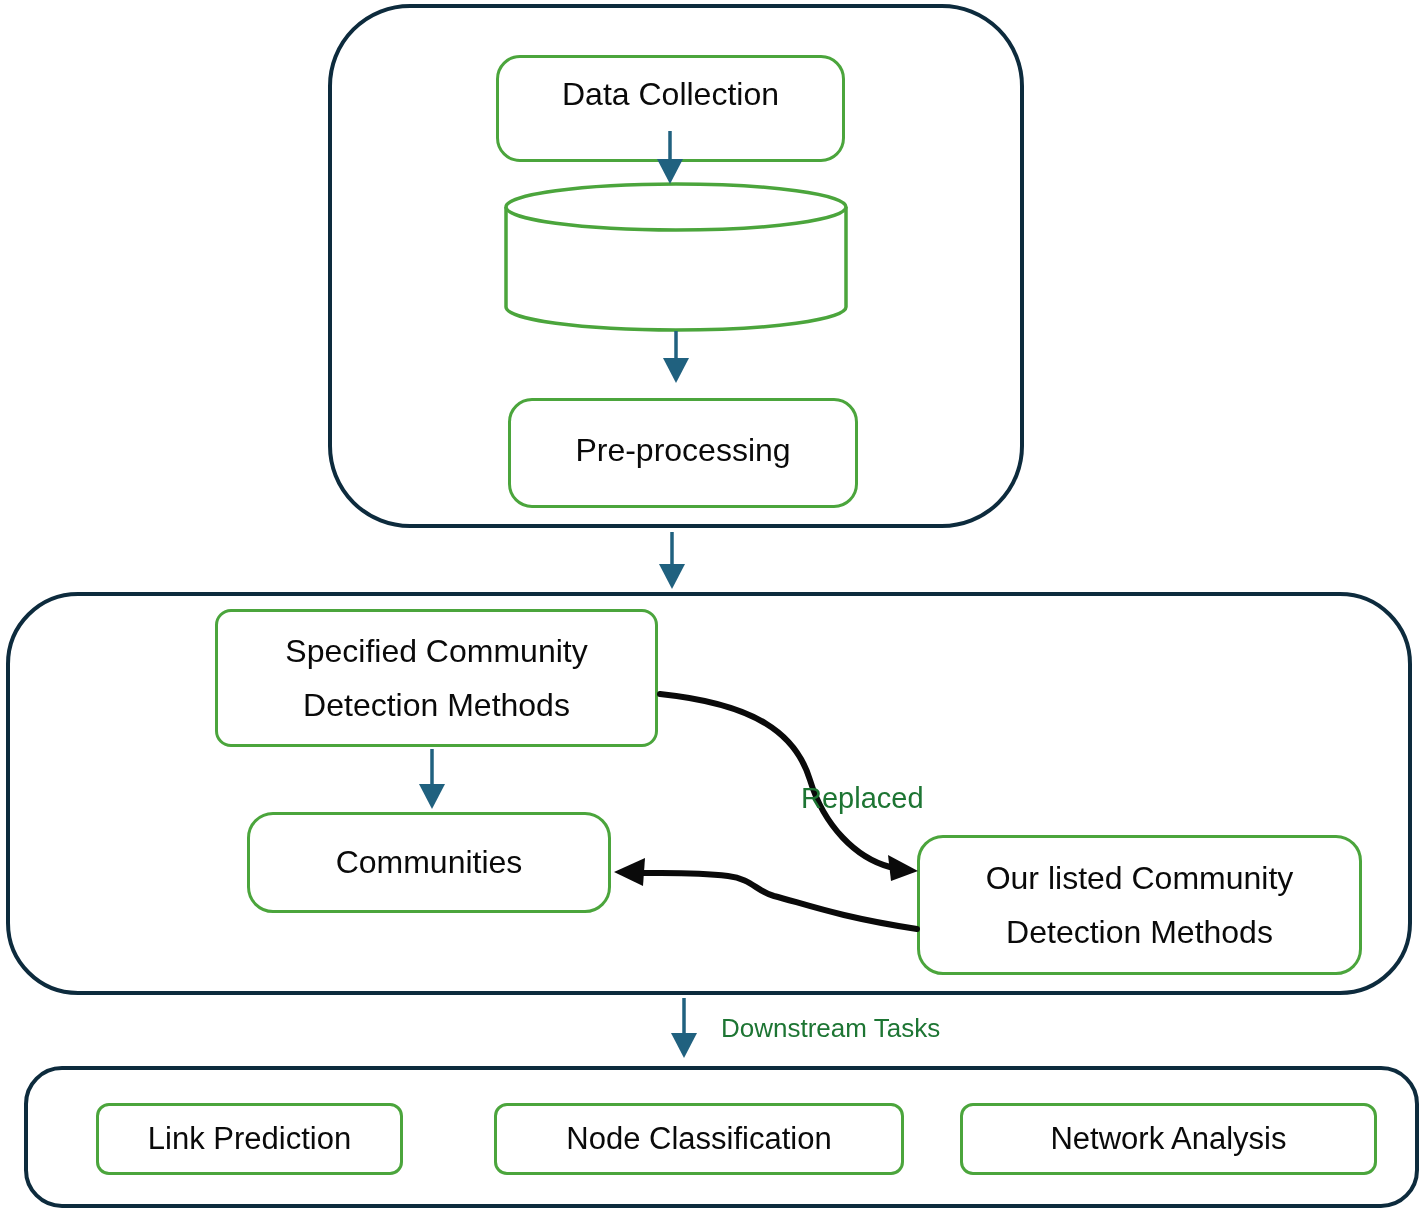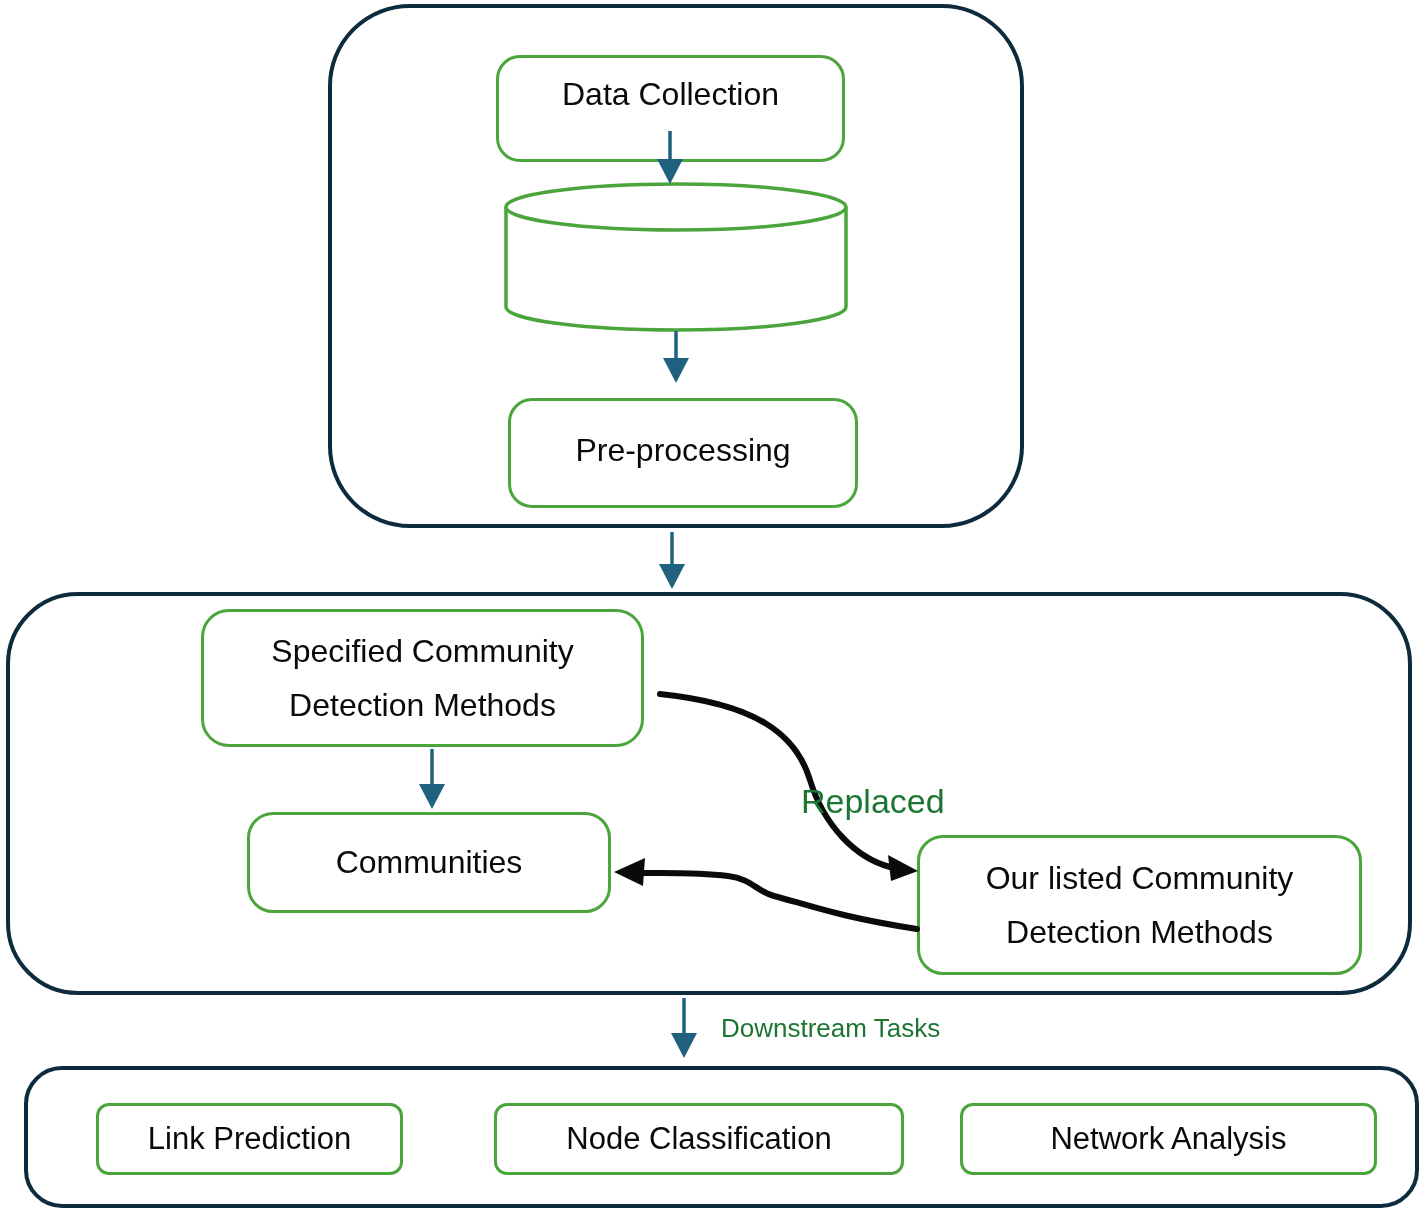--- a/index.html
+++ b/index.html
@@ -15,33 +15,33 @@
   .c2{left:6px;top:592px;width:1406px;height:403px;border-radius:72px;}
   .c3{left:24px;top:1066px;width:1395px;height:142px;border-radius:38px;}
   .gbox{
     position:absolute;border:3.5px solid #4ba53c;background:#ffffff;
     box-sizing:border-box;display:flex;flex-direction:column;
     align-items:center;justify-content:center;text-align:center;
     font-size:32px;line-height:54px;color:#0a0a0a;
   }
   .b1{left:496px;top:23px;width:349px;height:107px;border-radius:24px;padding-bottom:30px;margin-top:32px;}
   .b3{left:508px;top:398px;width:350px;height:110px;border-radius:24px;padding-bottom:7px;}
-  .b4{left:201px;top:609px;width:443px;height:138px;border-radius:28px;}
+  .b4{left:215px;top:609px;width:443px;height:138px;border-radius:16px;}
   .b5{left:247px;top:812px;width:364px;height:101px;border-radius:26px;padding-bottom:1px;}
   .b6{left:917px;top:835px;width:445px;height:140px;border-radius:26px;}
   .task{border-radius:13px;font-size:31px;padding-bottom:0;}
   .b7{left:96px;top:1103px;width:307px;height:72px;}
   .b8{left:494px;top:1103px;width:410px;height:72px;}
   .b9{left:960px;top:1103px;width:417px;height:72px;}
   .cyl-label{
     position:absolute;left:506px;top:246px;width:340px;text-align:center;
     font-size:32px;color:#0a0a0a;
   }
   .green-label{
-    position:absolute;color:#1d7533;font-size:34px;white-space:nowrap;
+    position:absolute;color:#1d7533;font-size:29px;white-space:nowrap;
   }
   .lbl-replaced{left:801px;top:782px;}
   .lbl-downstream{left:721px;top:1013px;font-size:26px;}
   svg.overlay{position:absolute;left:0;top:0;width:1423px;height:1217px;pointer-events:none;}
 </style>
 </head>
 <body>
 
 <div id="stage">
 

